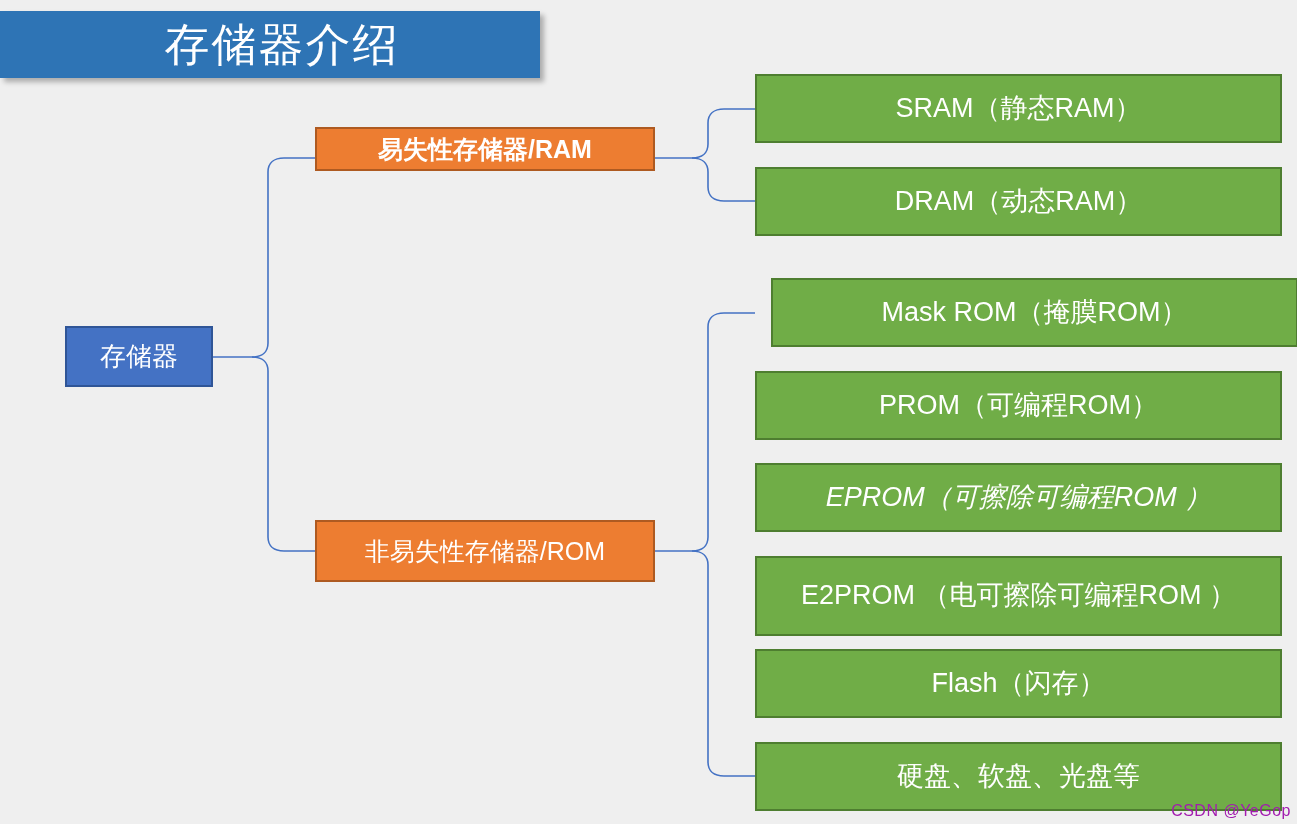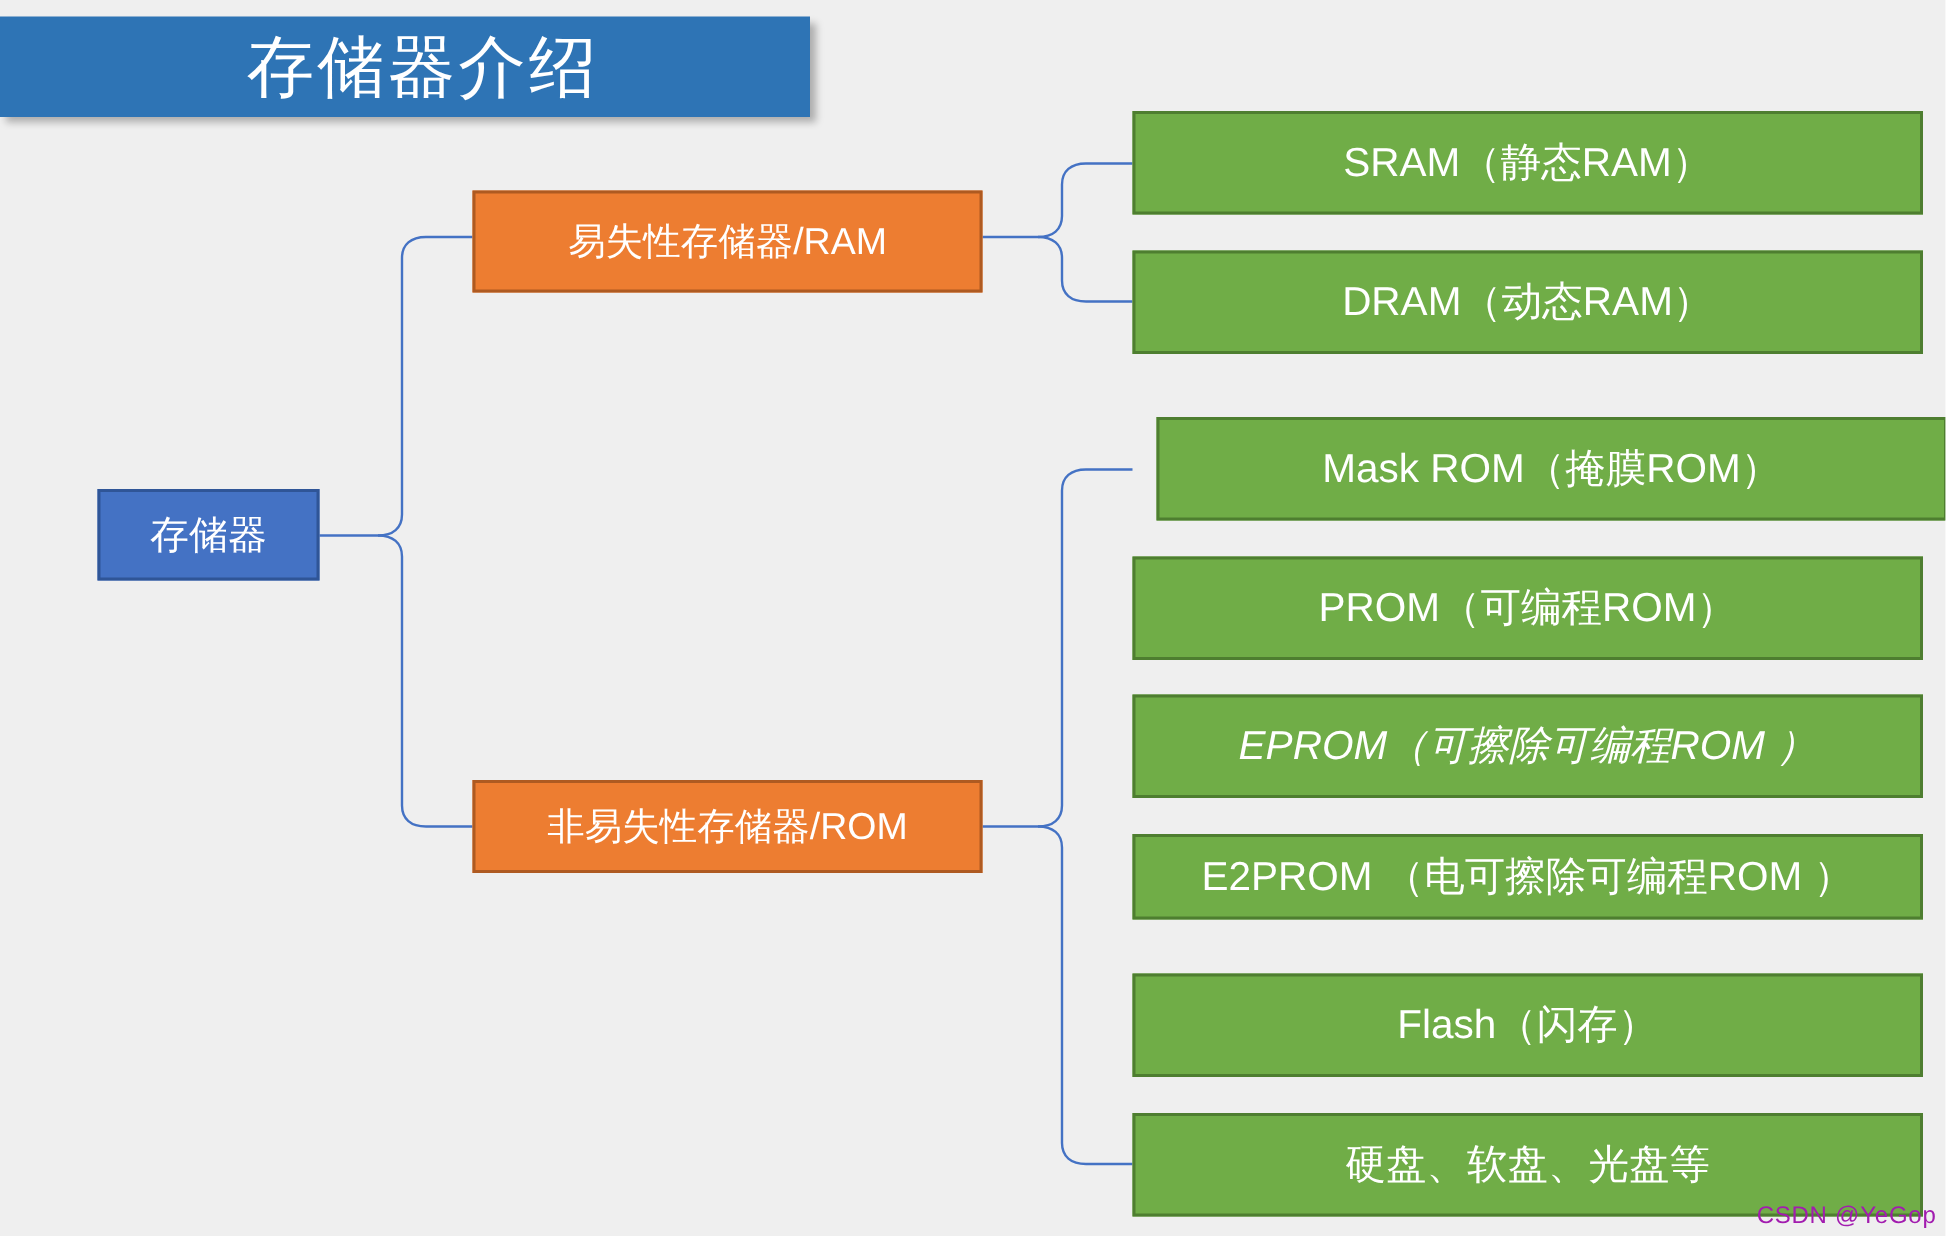--- a/index.html
+++ b/index.html
@@ -115,21 +115,21 @@
 
     <path d="M655,551 L692,551"></path>
     <path d="M692,551 C702,551 708,546 708,537 L708,327 C708,318 714,313 724,313 L755,313"></path>
     <path d="M692,551 C702,551 708,556 708,565 L708,762 C708,771 714,776 724,776 L755,776"></path>
   </svg>
 
   <div class="node root" style="left:65px; top:326px; width:148px; height:61px;">
     <span>存储器</span>
   </div>
 
-  <div class="node branch" style="left:315px; top:127px; width:340px; height:68px;">
+  <div class="node branch" style="left:315px; top:127px; width:340px; height:44px;font-weight:bold;">
     <span>易失性存储器/RAM</span>
   </div>
 
   <div class="node branch" style="left:315px; top:520px; width:340px; height:62px;">
     <span>非易失性存储器/ROM</span>
   </div>
 
   <div class="node leaf" style="left:755px; top:74px; width:527px; height:69px;">
     <span>SRAM（静态RAM）</span>
   </div>
@@ -139,21 +139,21 @@
 
   <div class="node leaf" style="left:755px; top:278px; width:527px; height:69px;margin-left:16px;">
     <span>Mask ROM（掩膜ROM）</span>
   </div>
   <div class="node leaf" style="left:755px; top:371px; width:527px; height:69px;justify-content:center;">
     <span>PROM（可编程ROM）</span>
   </div>
   <div class="node leaf" style="left:755px; top:463px; width:527px; height:69px;font-style:italic;">
     <span>EPROM（可擦除可编程ROM ）</span>
   </div>
-  <div class="node leaf" style="left:755px; top:556px; width:527px; height:57px;">
+  <div class="node leaf" style="left:755px; top:556px; width:527px; height:80px;">
     <span>E2PROM （电可擦除可编程ROM ）</span>
   </div>
   <div class="node leaf" style="left:755px; top:649px; width:527px; height:69px;">
     <span>Flash（闪存）</span>
   </div>
   <div class="node leaf" style="left:755px; top:742px; width:527px; height:69px;">
     <span>硬盘、软盘、光盘等</span>
   </div>
 
   <div id="watermark">CSDN @YeGop</div>

